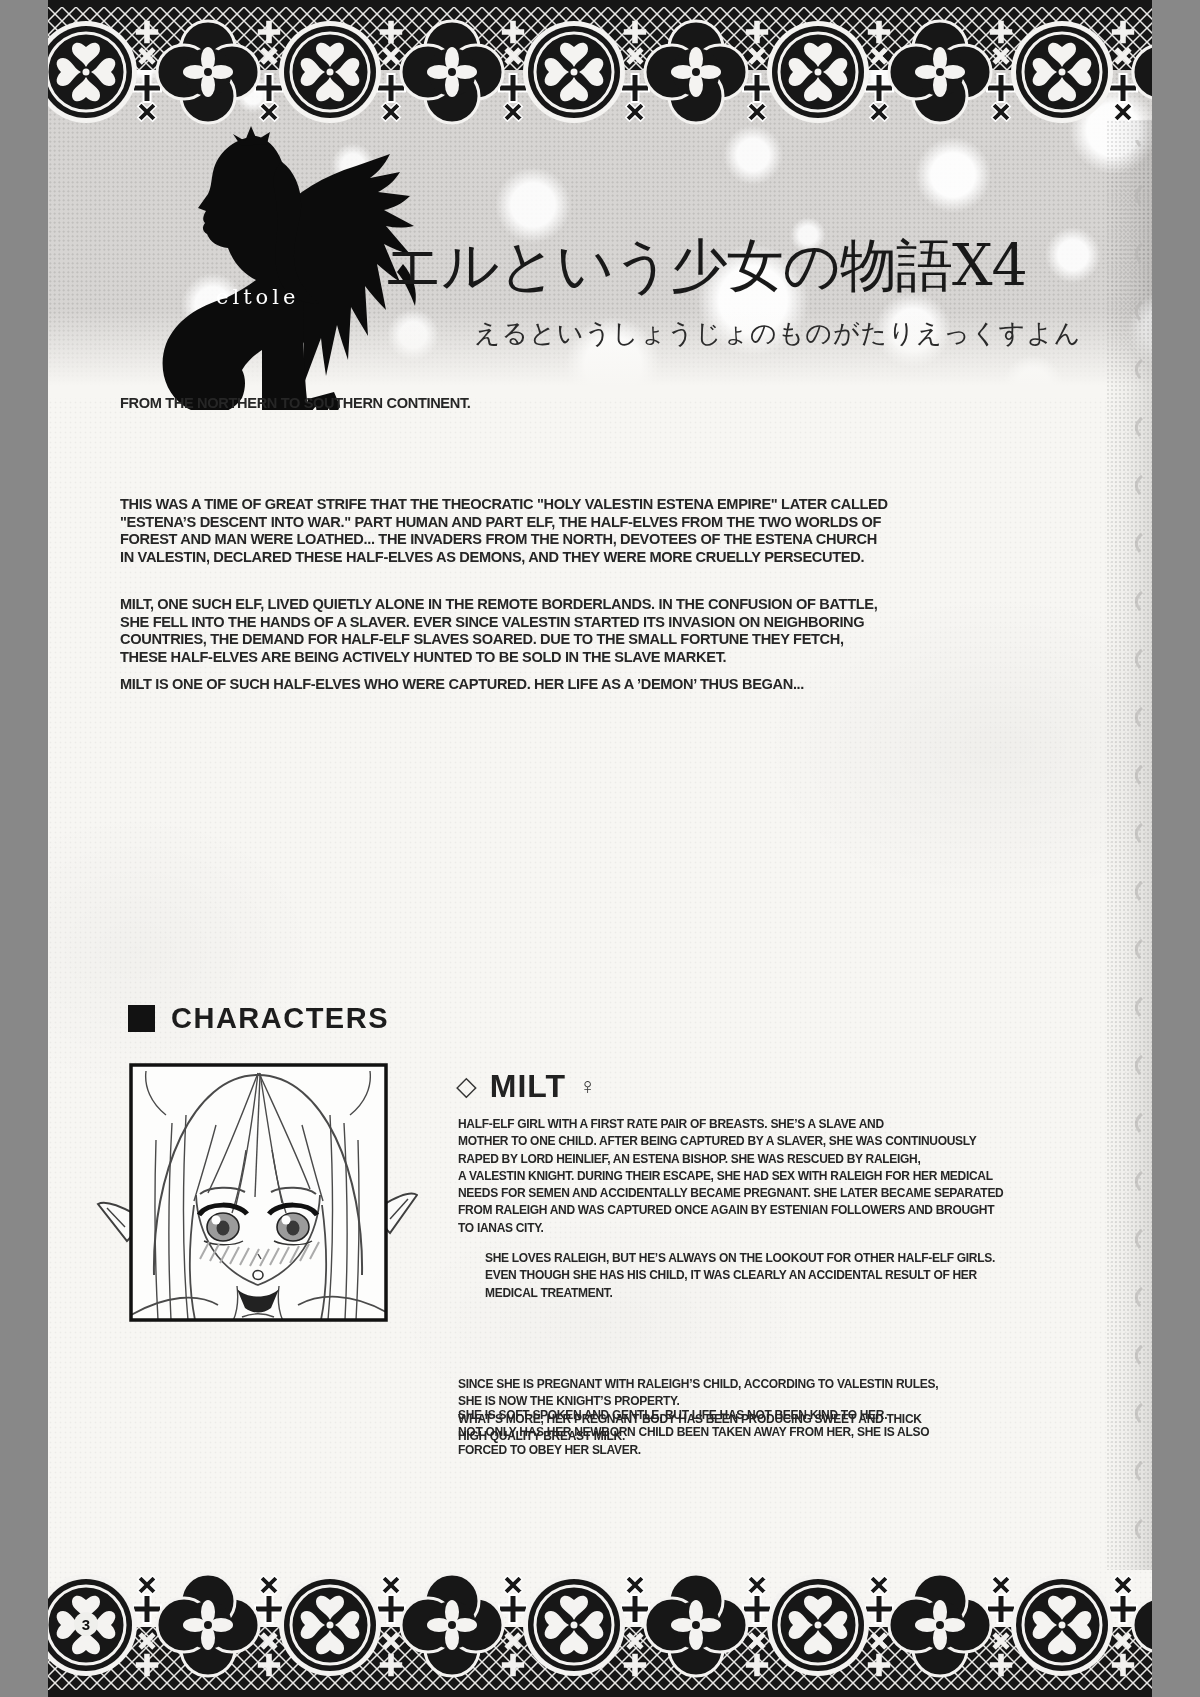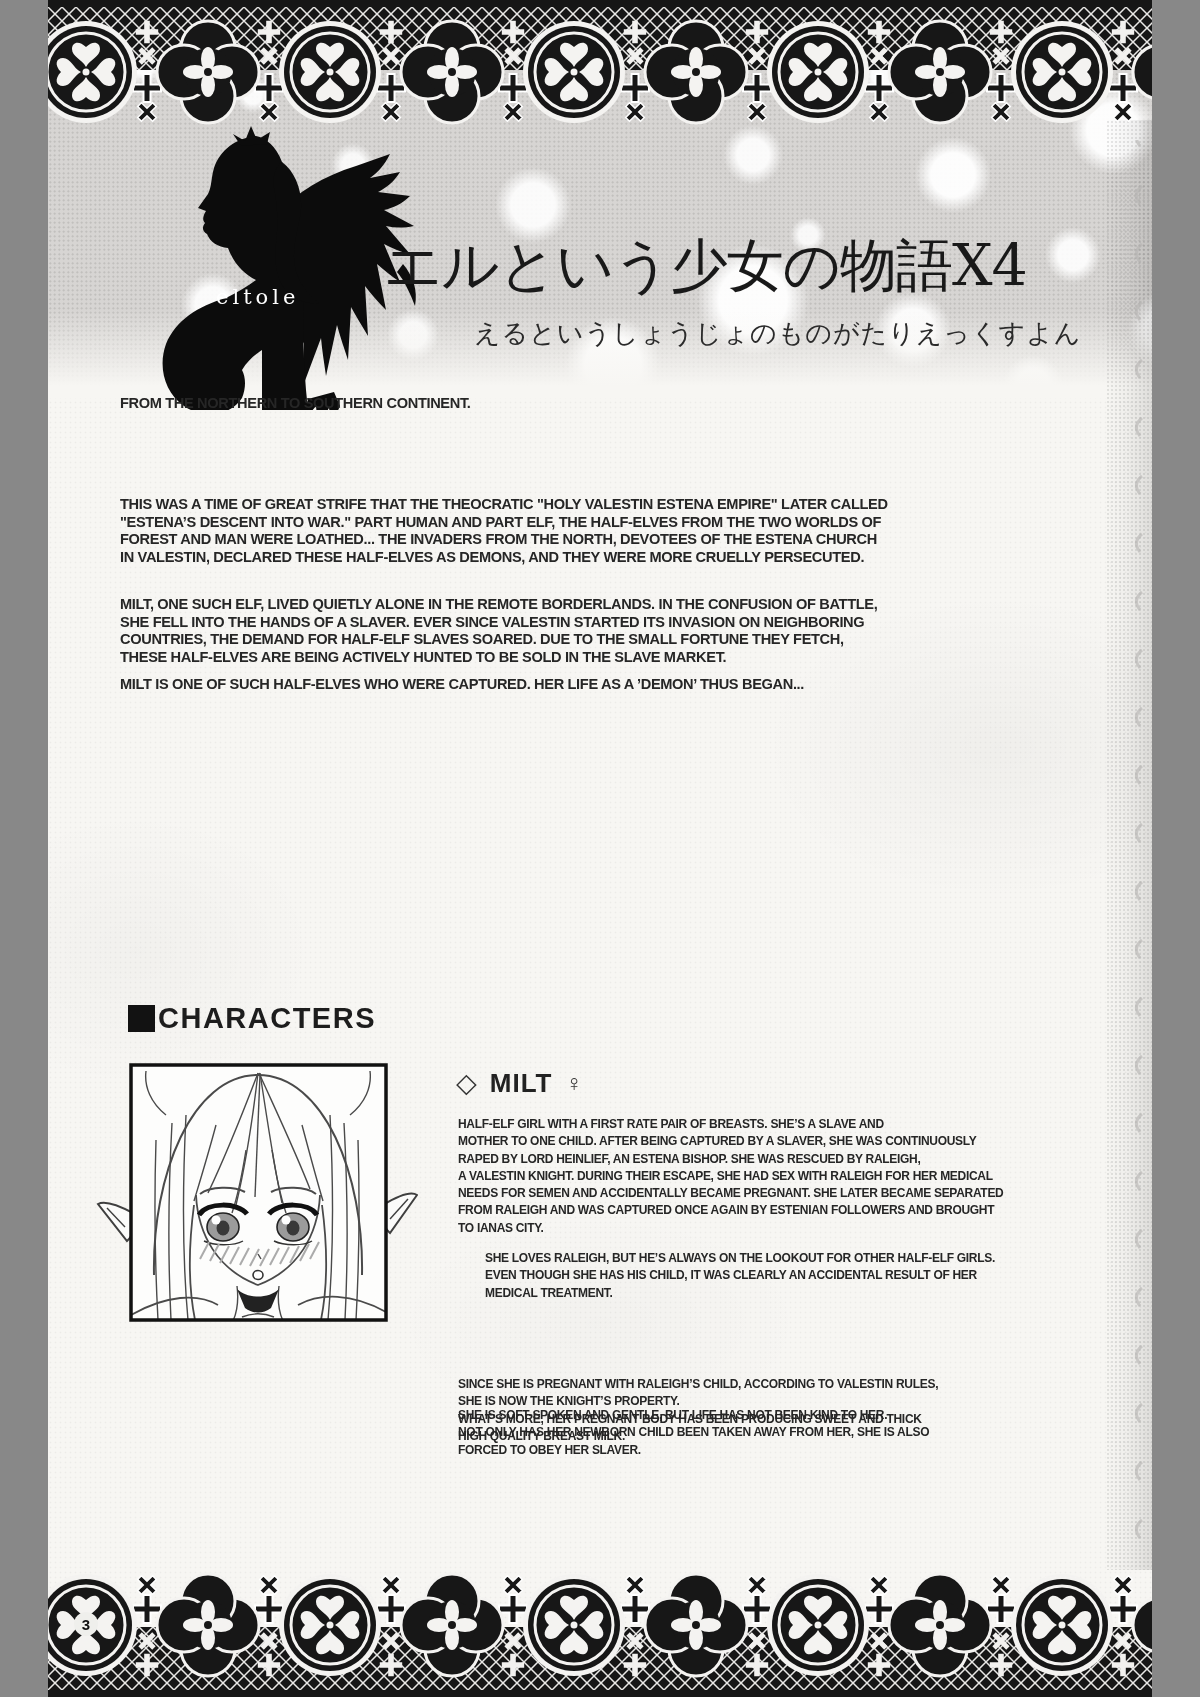--- a/index.html
+++ b/index.html
@@ -71,31 +71,31 @@
     font-weight:bold;font-size:14.6px;line-height:17.6px;letter-spacing:-0.35px;color:#262626;
   }
   #intro-p1{top:395px;} #intro-p2{top:496px;} #intro-p3{top:586px;margin-top:10px;} #intro-p4{top:676px;}
   .milt-txt{
     position:absolute;left:410px;margin:0;white-space:pre-line;
     font-weight:bold;font-size:12px;line-height:17.3px;letter-spacing:-0.3px;color:#262626;
   }
   #milt-p1{top:1116px;} #milt-p2{top:1250px;margin-left:27px;} #milt-p3{top:1376px;} #milt-p4{top:1407px;}
   
   .section-heading{
-    position:absolute;left:80px;top:1002px;display:flex;align-items:center;gap:3px;
+    position:absolute;left:80px;top:1002px;display:flex;align-items:center;gap:16px;
   }
   .section-bullet{width:27px;height:27px;background:#121212;}
   .section-title{
     font-weight:bold;font-size:29px;letter-spacing:1.5px;color:#1d1d1d;
   }
   .milt-heading{
     position:absolute;left:408px;top:1068px;display:flex;align-items:center;gap:13px;color:#222;
   }
   .milt-diamond{font-size:27px;line-height:1;color:#333;}
-  .milt-name{font-weight:bold;font-size:26px;letter-spacing:1px;}
+  .milt-name{font-weight:bold;font-size:32px;letter-spacing:1px;}
   .milt-gender{font-size:23px;color:#333;}
   .portrait{position:absolute;left:48px;top:1055px;}
   
   .page-number{
     position:absolute;left:26px;top:1612px;width:24px;height:24px;border-radius:50%;
     background:#efefec;color:#111;font-weight:bold;font-size:15px;
     display:flex;align-items:center;justify-content:center;z-index:5;
   }
 </style>
 </head>

